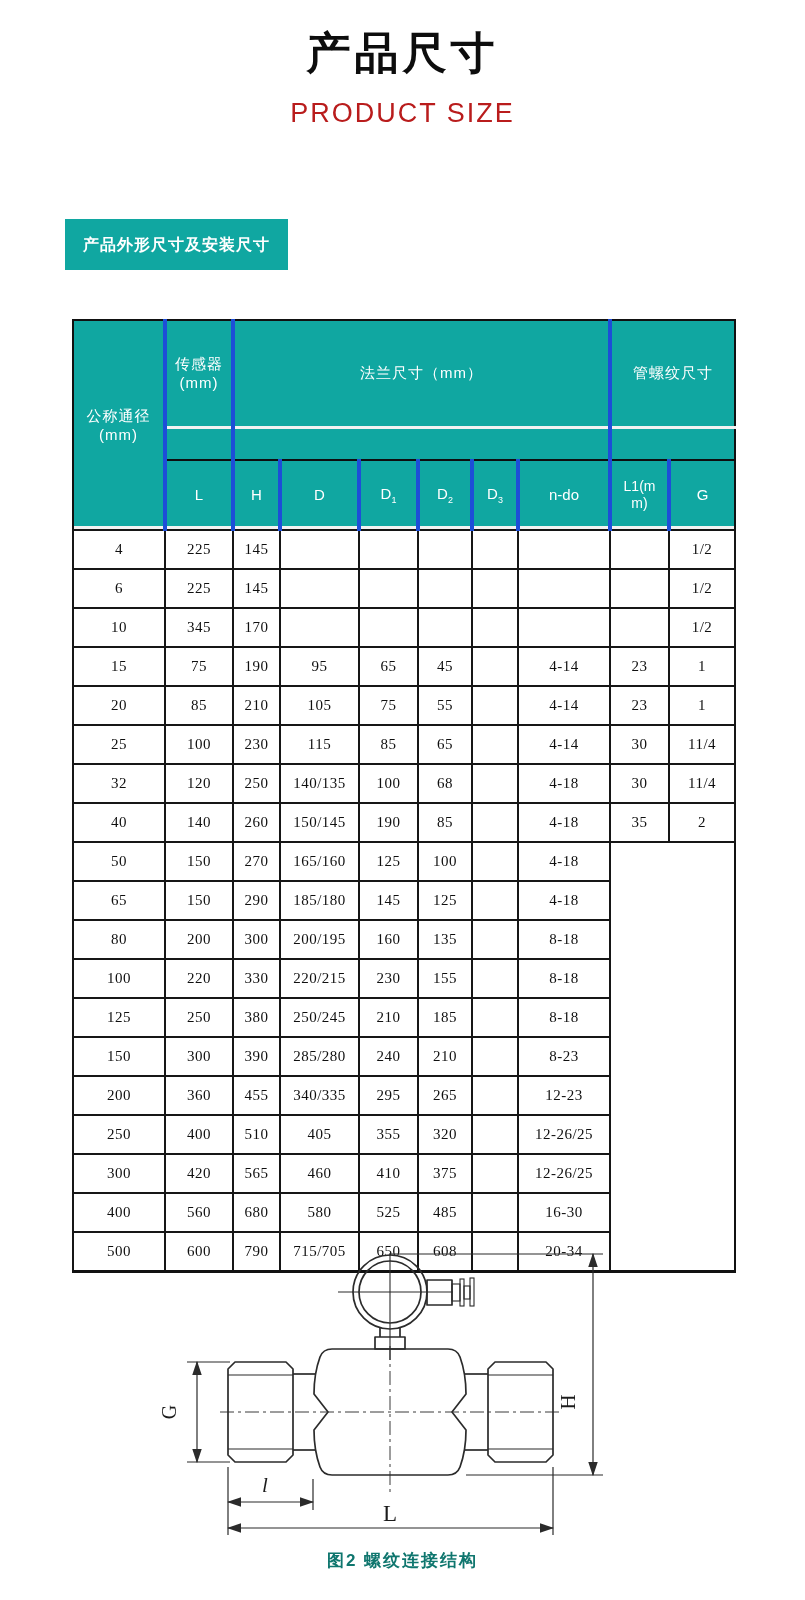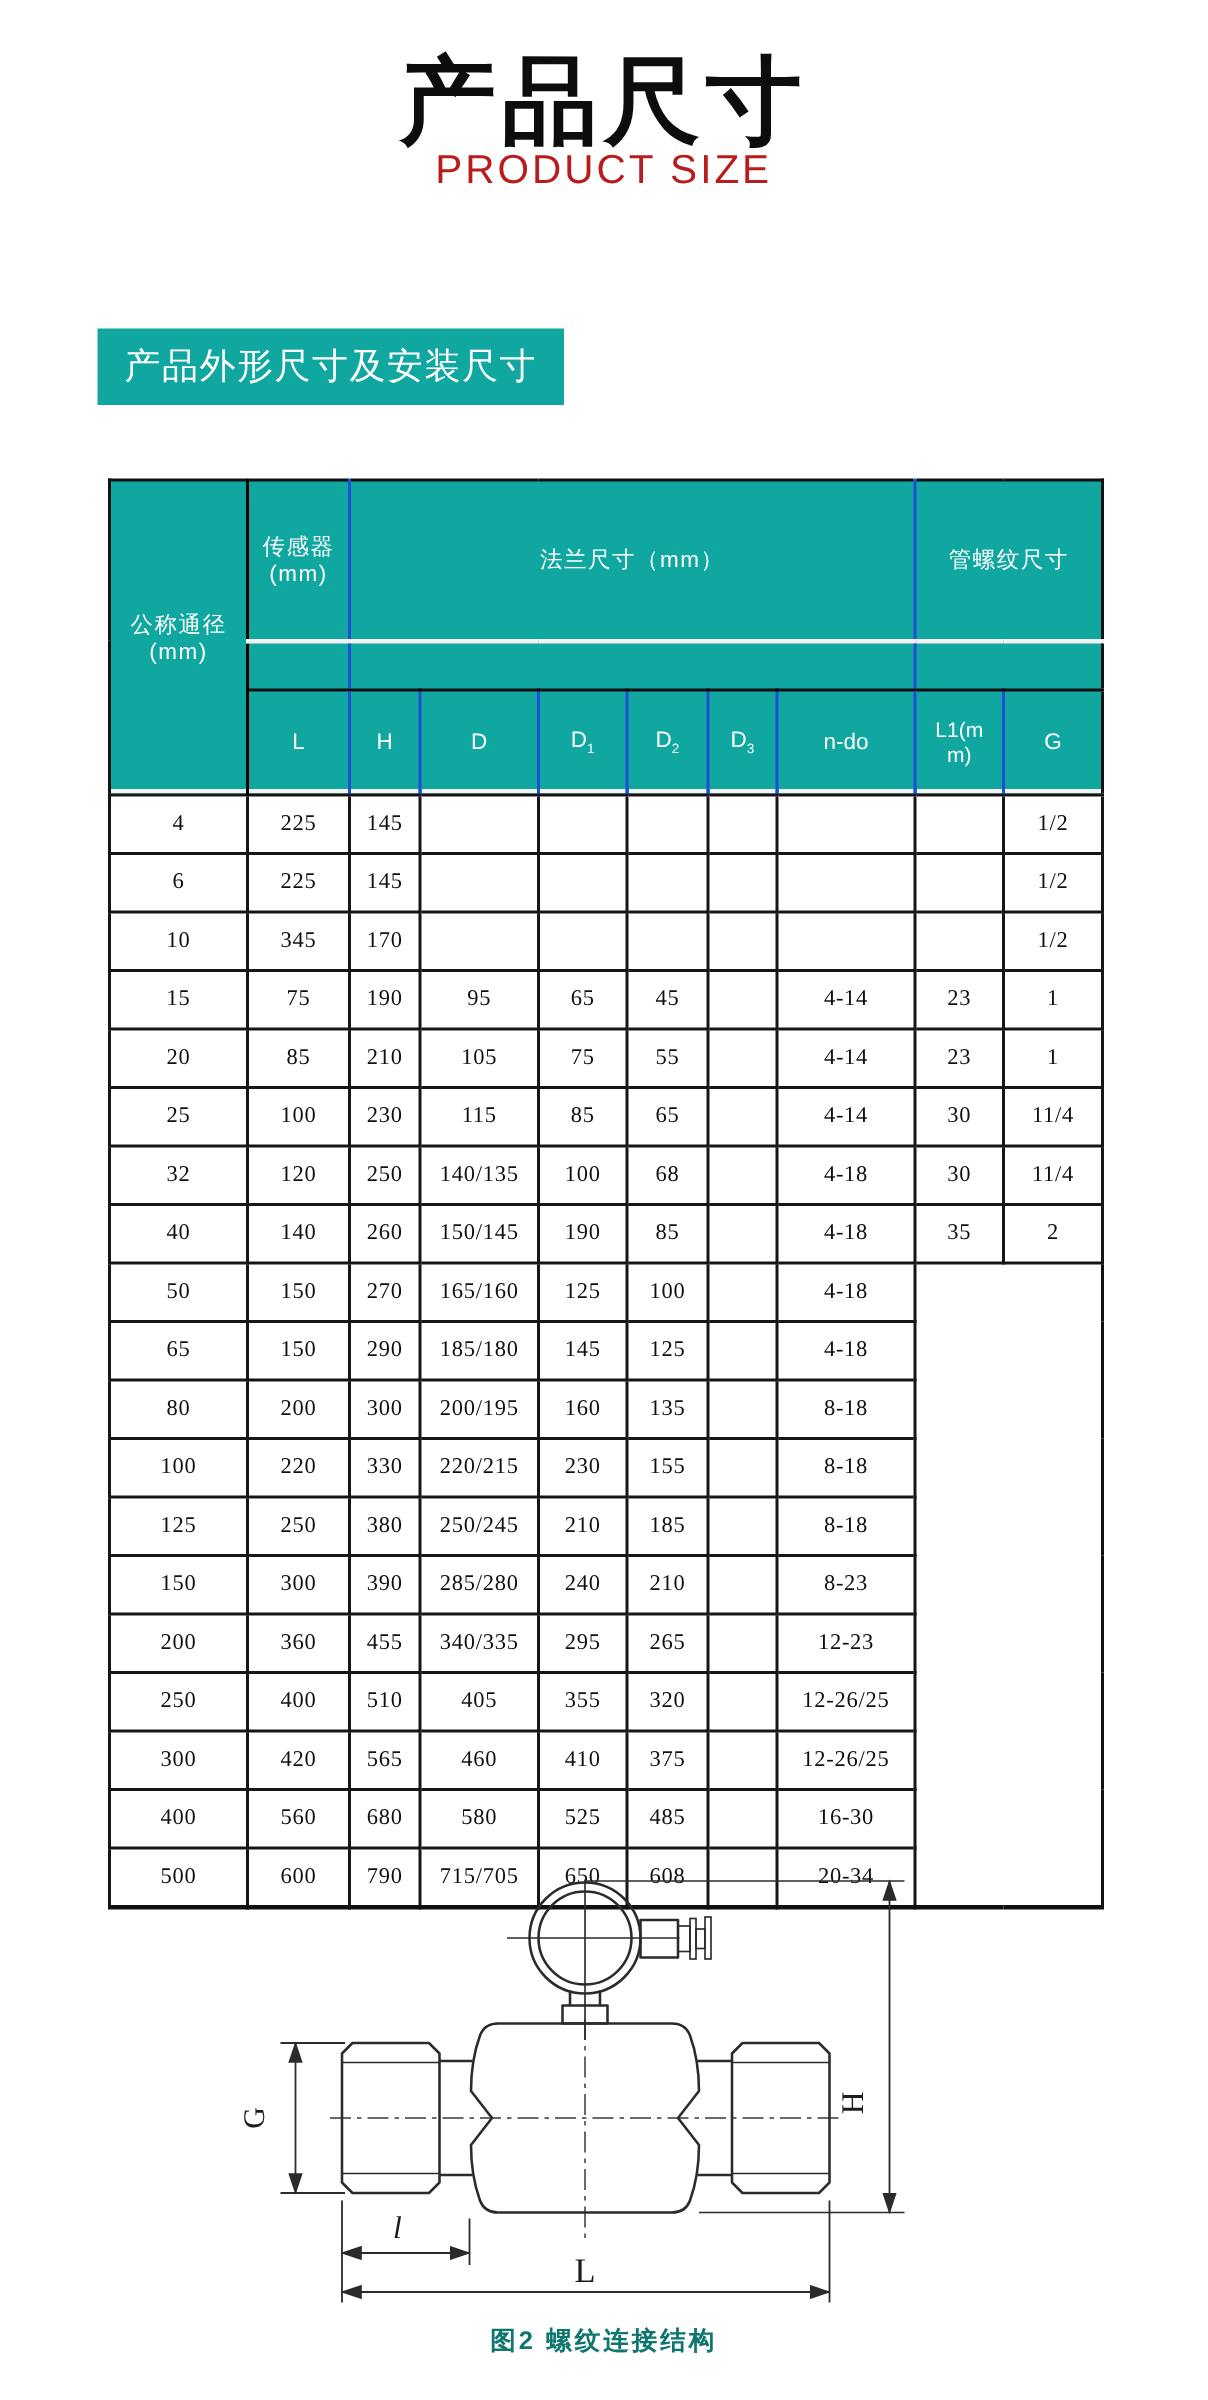--- a/index.html
+++ b/index.html
@@ -3,42 +3,42 @@
 <meta charset="utf-8">
 <style>
   html,body { margin:0; padding:0; background:#ffffff; }
   .page {
     position:relative; width:805px; height:1600px; margin:0 auto;
     background:#ffffff; overflow:hidden;
     font-family:"Liberation Sans", sans-serif; color:#111;
   }
   .page-title {
     position:absolute; top:24px; left:0; width:100%;
-    text-align:center; font-size:64px; font-weight:bold;
+    text-align:center; font-size:44px; font-weight:bold;
     letter-spacing:4px; color:#0d0d0d;
   }
   .page-subtitle {
     position:absolute; top:98px; left:0; width:100%;
     text-align:center; font-size:27px; font-weight:400;
     letter-spacing:2px; color:#b91c1c;
   }
   .section-banner {
     position:absolute; top:219px; left:65px; height:51px;
     line-height:51px; padding:0 18px; background:var(--teal);
-    color:#ffffff; font-size:24px; font-weight:normal; letter-spacing:1px;
+    color:#ffffff; font-size:16px; font-weight:bold; letter-spacing:1px;
   }
   
   table.spec {
     position:absolute; top:319px; left:72px; width:662px;
     border-collapse:collapse; table-layout:fixed;
     border:2px solid #111; border-bottom-width:3px;
   }
   table.spec thead th, table.spec thead td {
     background:var(--teal); color:#fff; font-weight:normal;
-    border-left:2px solid #1d4ed8; padding:0 2px;
+    border-left:4px solid #1d4ed8; padding:0 2px;
   }
   table.spec thead tr.h1 th { border-bottom:3px solid #f2f2f2; font-size:15px; letter-spacing:1px; white-space:pre-line; }
   table.spec thead tr.h1 th.c-nominal {
     border-bottom:none; border-right:2px solid #000000; border-left:none;
     box-shadow:inset 0 -3px 0 #f2f2f2;
   }
   table.spec thead tr.h2 td { border-bottom:2px solid #0e0e0e; height:30px; }
   table.spec thead tr.h3 th {
     height:36px; font-size:15px; box-shadow:inset 0 -3px 0 #f2f2f2;
     border-bottom:2px solid #141414; vertical-align:middle;

